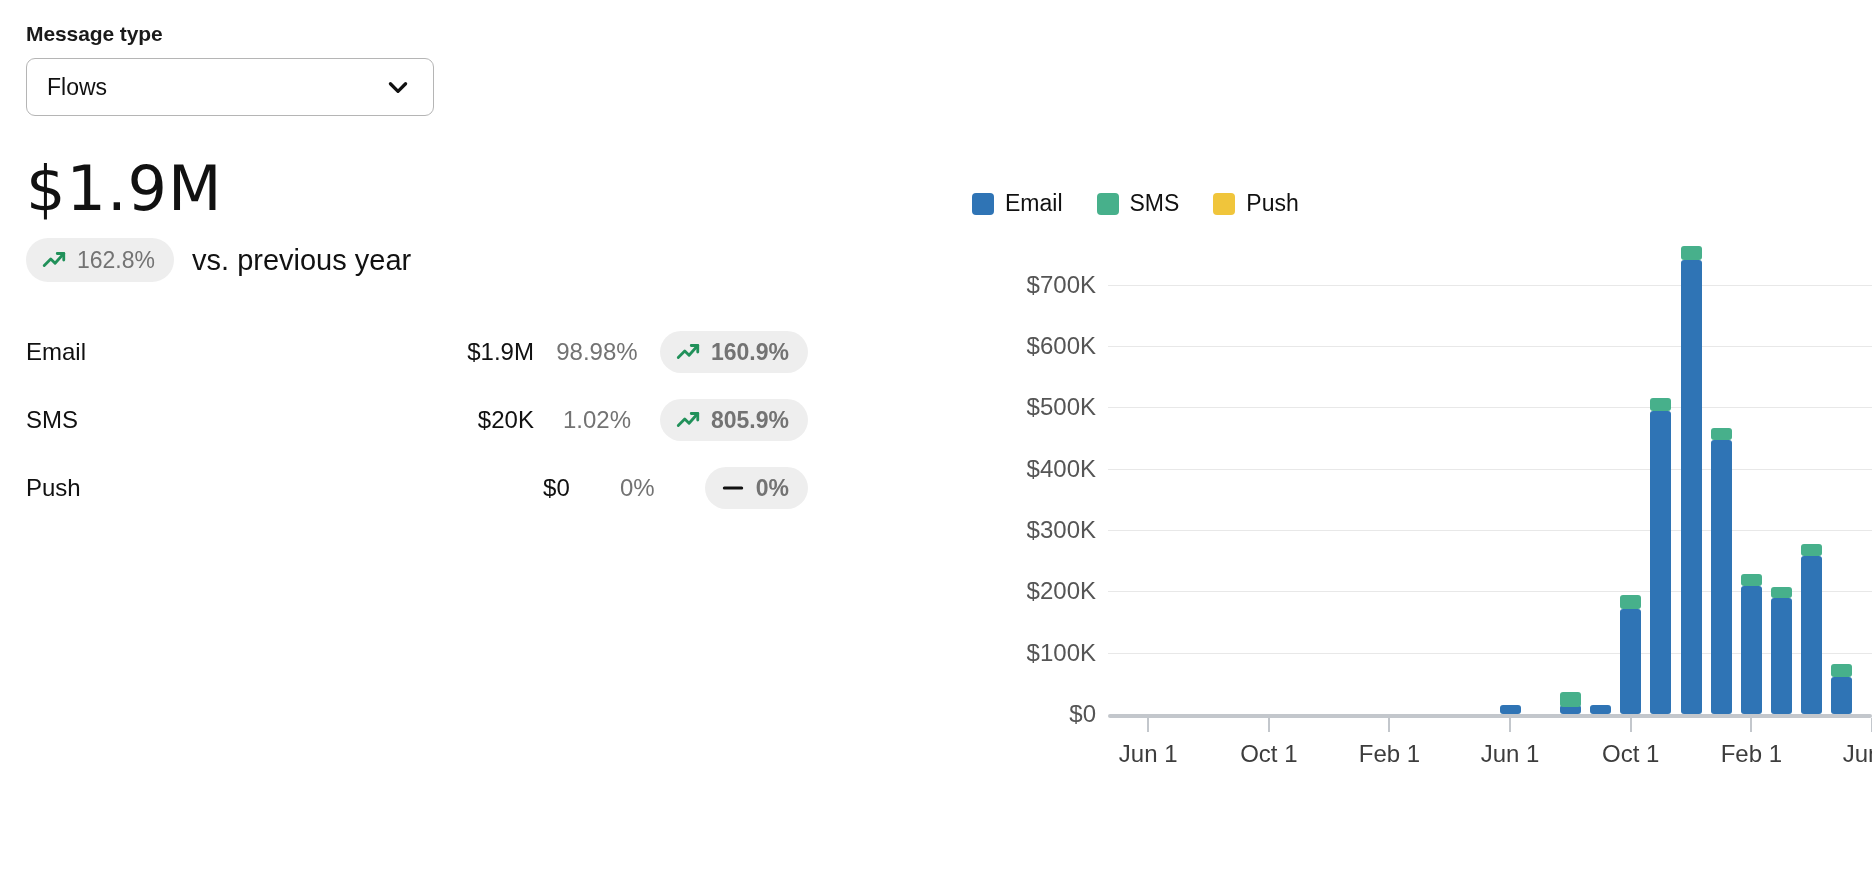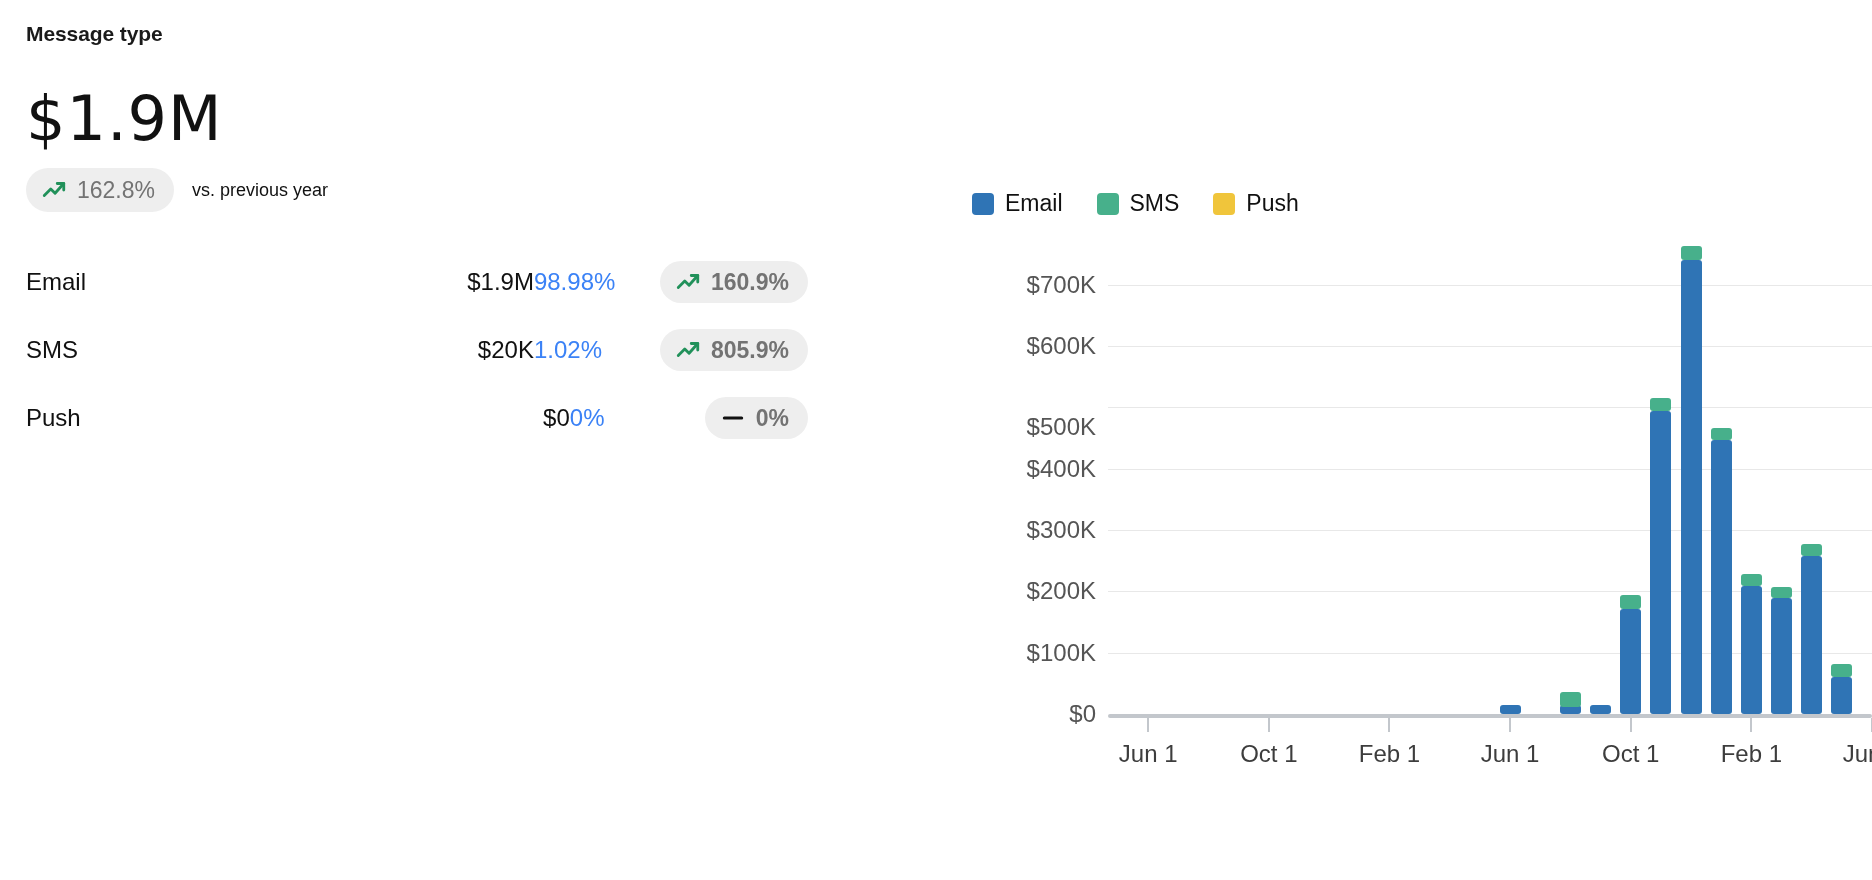--- a/index.html
+++ b/index.html
@@ -90,38 +90,38 @@
   .pill-text {
     font-size: 23px;
     color: #737373;
     white-space: nowrap;
     text-align: right;
   }
   .trend-icon { width: 26px; height: 26px; display: block; }
   .flat-icon  { width: 26px; height: 26px; display: block; }
 
   .vs-text {
-    font-size: 18px;
+    font-size: 29px;
     color: #111;
     text-align: right;
   }
 
   
   .breakdown {
     margin-top: 36px;
     width: 910px;
   }
   .brow {
     display: flex;
     align-items: center;
     height: 68px;
   }
   .c-name   { width: 440px; font-size: 24px; color: #111; }
   .c-amount { width: 112px; font-size: 24px; color: #111; text-align: right; }
-  .c-pct    { width: 137px; font-size: 24px; color: #3b82f6; text-align: left; }
+  .c-pct    { width: 137px; font-size: 24px; color: #737373; text-align: center; }
   .c-badge  { flex: 1; display: flex; justify-content: flex-end; padding-right: 128px; }
   .c-badge .pill { height: 42px; padding: 6px 19px 6px 15px; font-weight: bold; }
 
   
   .chart-panel {
     position: absolute;
     left: 960px;
     top: 0;
     width: 912px;
     height: 880px;
@@ -237,20 +237,28 @@
 </style>
 </head>
 <body>
 
 <div class="page">
 
   <div class="left-panel">
 
     <div class="field-label">Message type</div>
 
+    <div class="select-wrap">
+      <span class="select-value">Flows</span>
+      <span>
+        <svg class="chev" viewBox="0 0 24 24" fill="none" stroke="#111" stroke-width="3" stroke-linecap="round" stroke-linejoin="round">
+          <polyline points="5,9 12,16 19,9"></polyline>
+        </svg>
+      </span>
+    </div>
 
     <div class="big-number">$1.9M</div>
 
 
     <div class="compare-row">
       <span class="pill">
         <span>
           <svg class="trend-icon" viewBox="0 0 24 24" fill="none" stroke="#21915a" stroke-width="2.6" stroke-linecap="round" stroke-linejoin="round">
             <polyline points="3,17 9,11 13,15 21,6"></polyline>
             <polyline points="15,6 21,6 21,12"></polyline>
@@ -333,21 +341,21 @@
       </span>
     </div>
 
     <div class="plot">
       <div class="ylabels" id="ylabels">
           <div class="ylabel" style="top: 466px;">$0</div>
           <div class="ylabel" style="top: 404.684px;">$100K</div>
           <div class="ylabel" style="top: 343.368px;">$200K</div>
           <div class="ylabel" style="top: 282.053px;">$300K</div>
           <div class="ylabel" style="top: 220.737px;">$400K</div>
-          <div class="ylabel" style="top: 159.421px; margin-top: 20px;">$500K</div>
+          <div class="ylabel" style="top: 159.421px;">$500K</div>
           <div class="ylabel" style="top: 98.1053px;">$600K</div>
           <div class="ylabel" style="top: 36.7895px;">$700K</div>
         </div>
       <div class="grid-area">
         <div id="gridlines">
             <div class="gridline" style="top: 404.684px; background: rgb(232, 232, 232);"></div>
             <div class="gridline" style="top: 343.368px; background: rgb(232, 232, 232);"></div>
             <div class="gridline" style="top: 282.053px; background: rgb(232, 232, 232);"></div>
             <div class="gridline" style="top: 220.737px; background: rgb(232, 232, 232);"></div>
             <div class="gridline" style="top: 159.421px; background: rgb(232, 232, 232);"></div>

